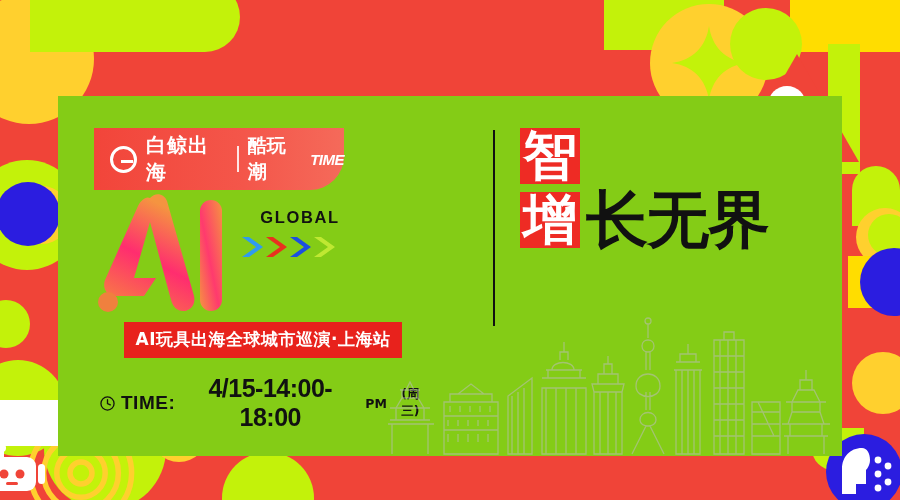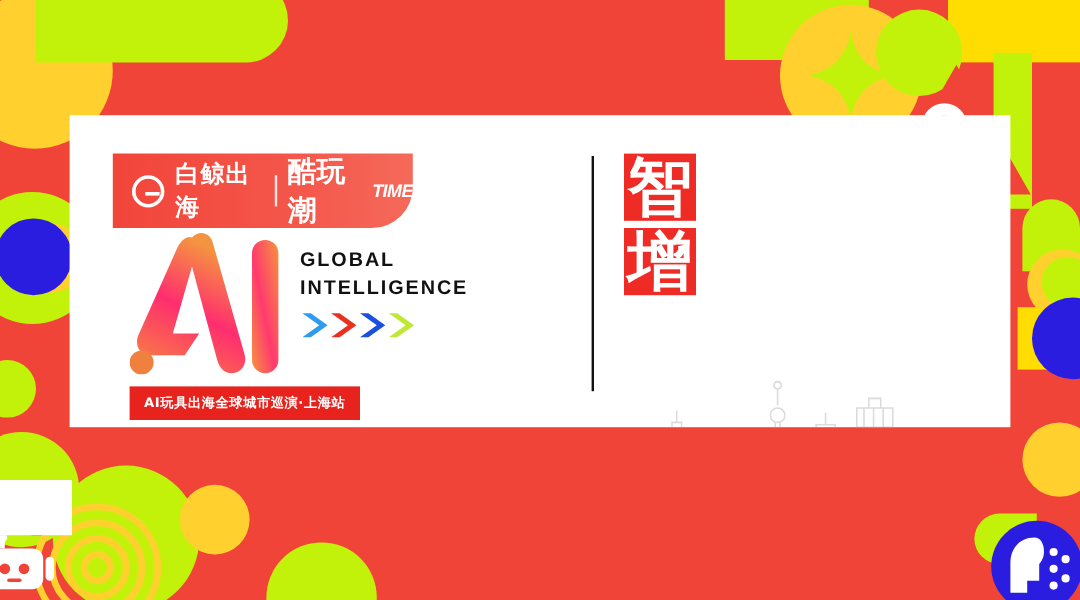--- a/index.html
+++ b/index.html
@@ -61,22 +61,22 @@
   
   .d-head-green { left:812px; top:428px; width:52px; height:42px; border-radius:26px 0 0 26px; background:#C3F20A; }
   .d-head-circle { left:826px; top:434px; width:76px; height:76px; border-radius:50%; background:#2B1DE0; }
   .d-head-svg { left:836px; top:444px; width:60px; height:56px; }
 
   
   .d-white-notch { left:0px; top:400px; width:60px; height:46px; background:#fff; }
 
   
   .card {
-    position:absolute; left:58px; top:96px; width:784px; height:260px;
-    background:#ffffff; z-index:5; overflow:hidden;
+    position:absolute; left:58px; top:96px; width:784px; height:360px;
+    background:#84cc16; z-index:5; overflow:hidden;
   }
 
   
   .logo-bar {
     position:absolute; left:36px; top:32px; width:250px; height:62px;
     background:linear-gradient(90deg,#F2453A 0%,#F4564A 60%,#F56A5A 100%);
     border-radius:0 0 34px 0;
     display:flex; align-items:center; gap:9px; padding-left:16px;
     z-index:7;
   }
@@ -87,46 +87,46 @@
   .logo-g::after {
     content:""; position:absolute; right:1px; top:11px;
     width:12px; height:3px; background:#fff;
   }
   .logo-cn {
     color:#fff; font-size:20px; font-weight:bold; letter-spacing:1px;
     font-family:"DejaVu Sans",sans-serif;
   }
   .logo-div { width:2px; height:26px; background:rgba(255,255,255,.85); }
   .logo-cn2 {
-    color:#fff; font-size:24px; font-weight:bold; letter-spacing:0px;
+    color:#fff; font-size:19px; font-weight:bold; letter-spacing:0px;
     font-family:"DejaVu Sans",sans-serif;
   }
   .logo-toys {
     color:#fff; font-size:15px; font-weight:bold; font-style:italic;
     letter-spacing:-.5px; margin-left:-2px;
   }
 
   
   .card-body { position:absolute; left:0; top:96px; width:100%; height:264px; }
 
-  .left-col { position:absolute; left:50px; top:0px; width:330px; }
+  .left-col { position:absolute; left:40px; top:0px; width:330px;text-align:center; }
 
   .ai-row { display:flex; align-items:flex-start; gap:14px; }
   .ai-mark { width:128px; height:120px; flex:0 0 auto; }
   .tag-col { padding-top:14px; }
   .tagline {
     font-size:16.5px; font-weight:bold; letter-spacing:1.6px;
     color:#111; line-height:1.42; font-family:"Liberation Sans",sans-serif;
   }
   .chevrons { margin-top:6px; display:flex; gap:0px; }
 
   .red-banner {
     margin-top:10px; margin-left:0; display:inline-block;
     background:#E8221C; color:#fff; font-weight:bold;
-    font-size:11px; padding:6px 12px 7px 12px; letter-spacing:.5px;
+    font-size:17px; padding:6px 12px 7px 12px; letter-spacing:.5px;
     font-family:"DejaVu Sans",sans-serif; white-space:nowrap;
   }
 
   .info-line { display:flex; align-items:center; gap:6px; margin-top:16px; margin-left:2px; }
   .ico { width:15px; height:15px; flex:0 0 auto; }
   .lbl { font-size:19px; font-weight:bold; letter-spacing:.5px; color:#111;
          font-family:"Liberation Sans",sans-serif; }
   .val-big { font-size:25px; font-weight:bold; letter-spacing:-.5px; color:#111;
              font-family:"Liberation Sans",sans-serif; }
   .val-sm { font-size:12.5px; font-weight:bold; color:#111; font-family:"DejaVu Sans",sans-serif; }
@@ -243,44 +243,54 @@
               <stop offset="100%" stop-color="#F59440"></stop>
             </linearGradient>
           </defs>
           <path d="M52 6 C57 0 66 1 69 9 L96 104 C98 113 92 119 85 119 C79 119 75 115 73 108 L52 30 L36 86 L58 86 L46 104 L18 104 C9 104 4 97 7 88 L40 14 C43 8 48 4 52 6 Z" fill="url(#aig2)"></path>
           <rect x="102" y="8" width="22" height="111" rx="11" fill="url(#aig)"></rect>
           <circle cx="10" cy="110" r="10" fill="#F0803E"></circle>
         </svg>
 
         <div class="tag-col">
           <div class="tagline">GLOBAL</div>
-          <div class="tagline">INTELLIGENCE</div>
           <svg class="chevrons" width="120" height="24" viewBox="0 0 120 24">
             <path d="M2 2 L16 12 L2 22 L9 22 L23 12 L9 2 Z" fill="#2F9BEF"></path>
             <path d="M26 2 L40 12 L26 22 L33 22 L47 12 L33 2 Z" fill="#E8311F"></path>
             <path d="M50 2 L64 12 L50 22 L57 22 L71 12 L57 2 Z" fill="#1B4FE0"></path>
             <path d="M74 2 L88 12 L74 22 L81 22 L95 12 L81 2 Z" fill="#BFE832"></path>
           </svg>
         </div>
       </div>
 
       <div class="red-banner">AI玩具出海全球城市巡演·上海站</div>
 
+      <div class="info-line">
+        <svg class="ico" viewBox="0 0 16 16">
+          <circle cx="8" cy="8" r="7" fill="none" stroke="#111" stroke-width="1.4"></circle>
+          <path d="M8 4 L8 8 L11 9.5" fill="none" stroke="#111" stroke-width="1.4" stroke-linecap="round"></path>
+        </svg>
+        <span class="lbl">TIME:</span>
+        <span class="val-big">4/15-14:00-18:00</span>
+        <span class="val-sm">PM</span>
+        <span class="val-sm">(周三)</span>
+      </div>
 
       
     </div>
 
     <div class="divider"></div>
 
     <div class="headline">
       <div class="hl-row">
         <span class="hl-red">智</span>
       </div>
       <div class="hl-row hl-row2">
         <span class="hl-red">增</span>
+        <span class="hl-black">长无界</span>
       </div>
     </div>
 
     <svg class="skyline" viewBox="0 0 460 140" preserveAspectRatio="none">
       <g fill="none" stroke="#BDBDBD" stroke-width="1.3">
 
         <path d="M4 138 L4 108 M40 138 L40 108 M-2 108 L46 108 M2 104 L42 104 M8 104 L8 92 M36 104 L36 92 M2 92 L42 92 M8 92 L14 82 L30 82 L36 92 M14 82 L14 74 M30 82 L30 74 M12 74 L32 74 M18 74 L22 66 L26 74"></path>
 
         <path d="M56 138 L56 86 L110 86 L110 138 Z M56 100 L110 100 M56 114 L110 114 M62 90 L62 96 M72 90 L72 96 M82 90 L82 96 M92 90 L92 96 M102 90 L102 96 M60 104 L60 110 M70 104 L70 110 M80 104 L80 110 M90 104 L90 110 M100 104 L100 110 M60 118 L60 126 M70 118 L70 126 M80 118 L80 126 M90 118 L90 126 M100 118 L100 126 M62 86 L62 78 L104 78 L104 86 M70 78 L83 68 L96 78"></path>
 

